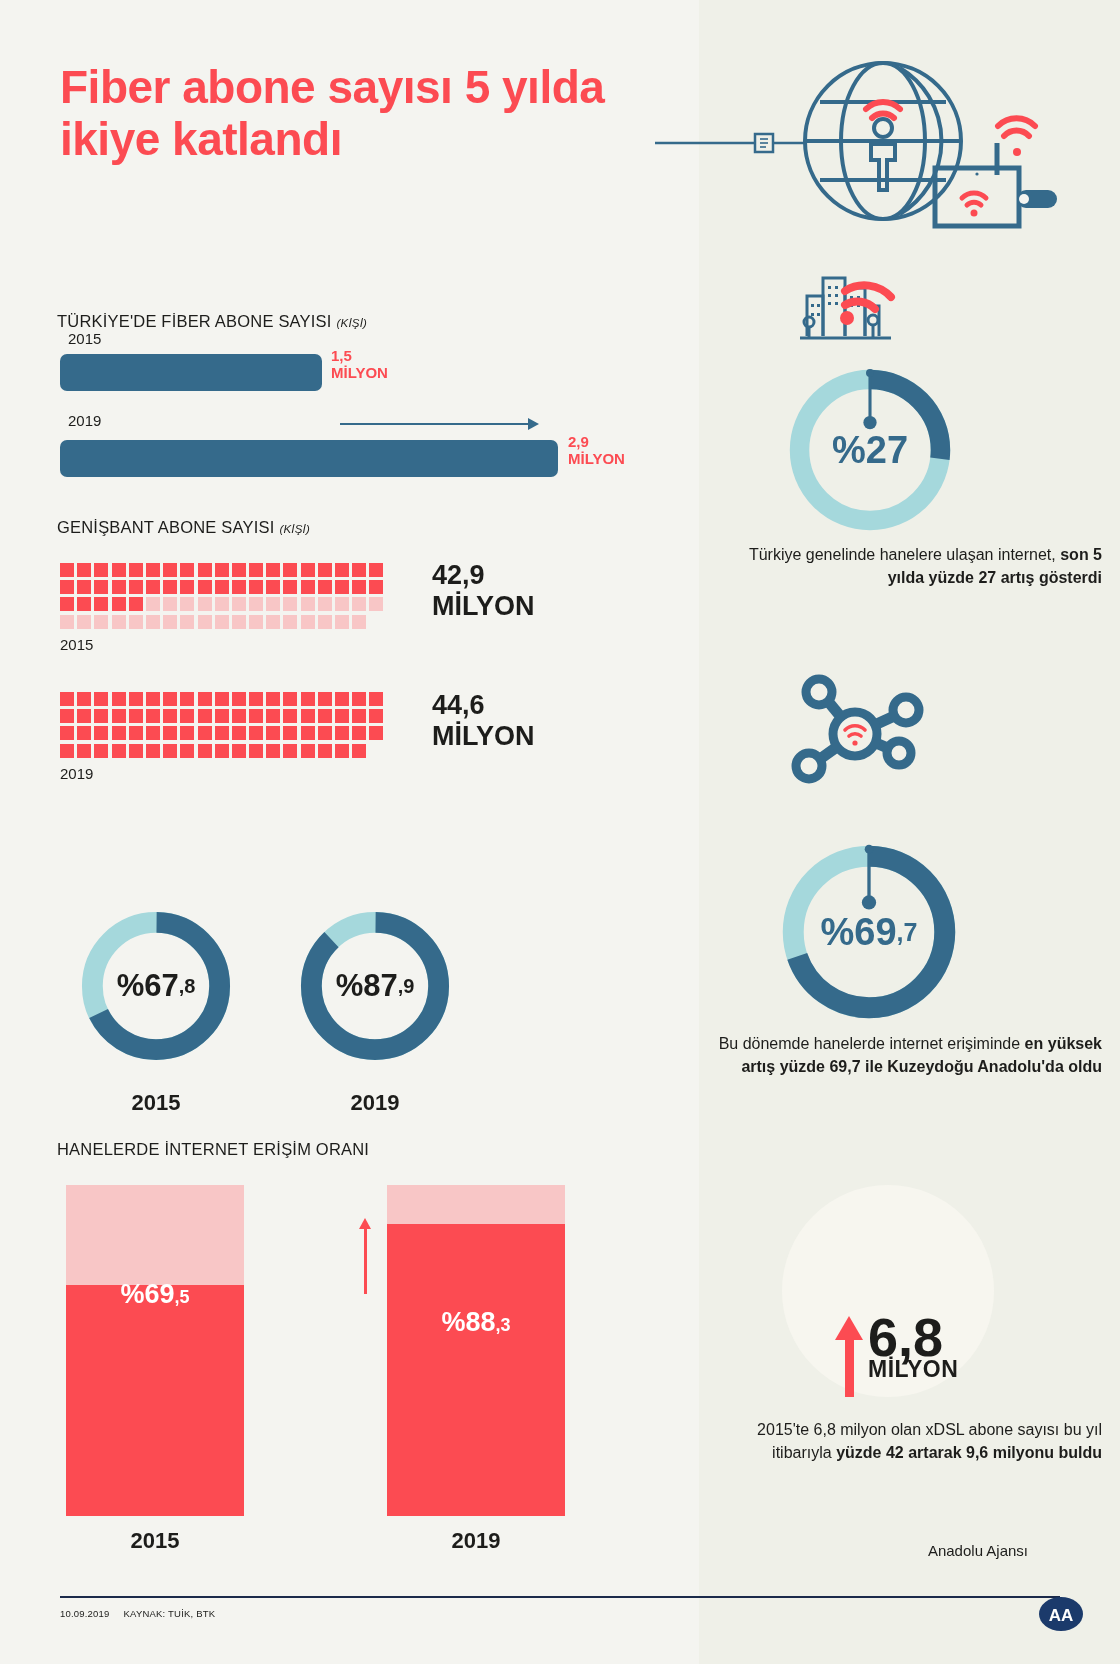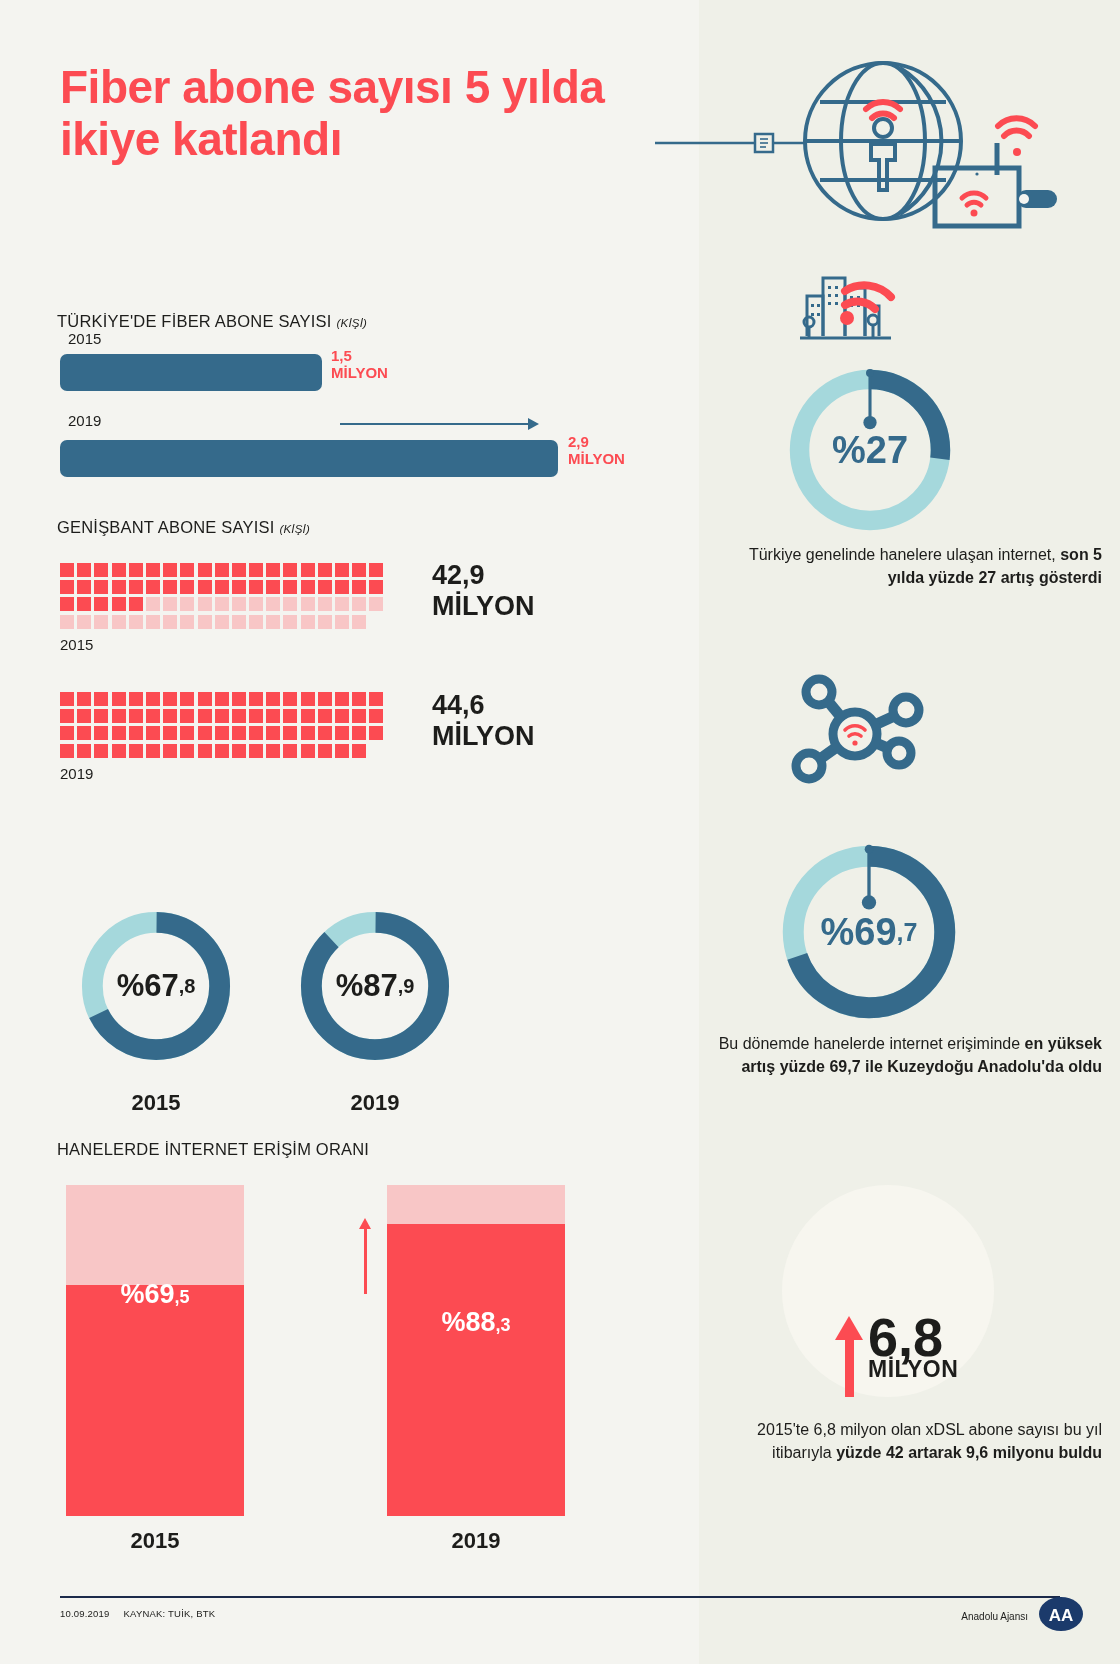--- a/index.html
+++ b/index.html
@@ -149,22 +149,22 @@
   .foot-rule {
     position: absolute; left: 60px; top: 1596px;
     width: 1000px; height: 1.6px; background: #1b2a4a;
   }
   .foot-left {
     position: absolute; left: 60px; top: 1608px;
     font-size: 9.5px; color: #1d1d1b; letter-spacing: 0.2px;
   }
   .foot-left .src { margin-left: 14px; }
   .foot-right {
-    position: absolute; right: 92px; top: 1611px;
-    font-size: 10px; color: #1d1d1b;
+    position: absolute; right: 92px; top: 1542px;
+    font-size: 15px; color: #1d1d1b;
   }
   .aa-logo { position: absolute; right: 36px; top: 1596px; }
 </style>
 </head>
 <body>
 
 <div id="page">
 
   <div id="right-panel"></div>
 

